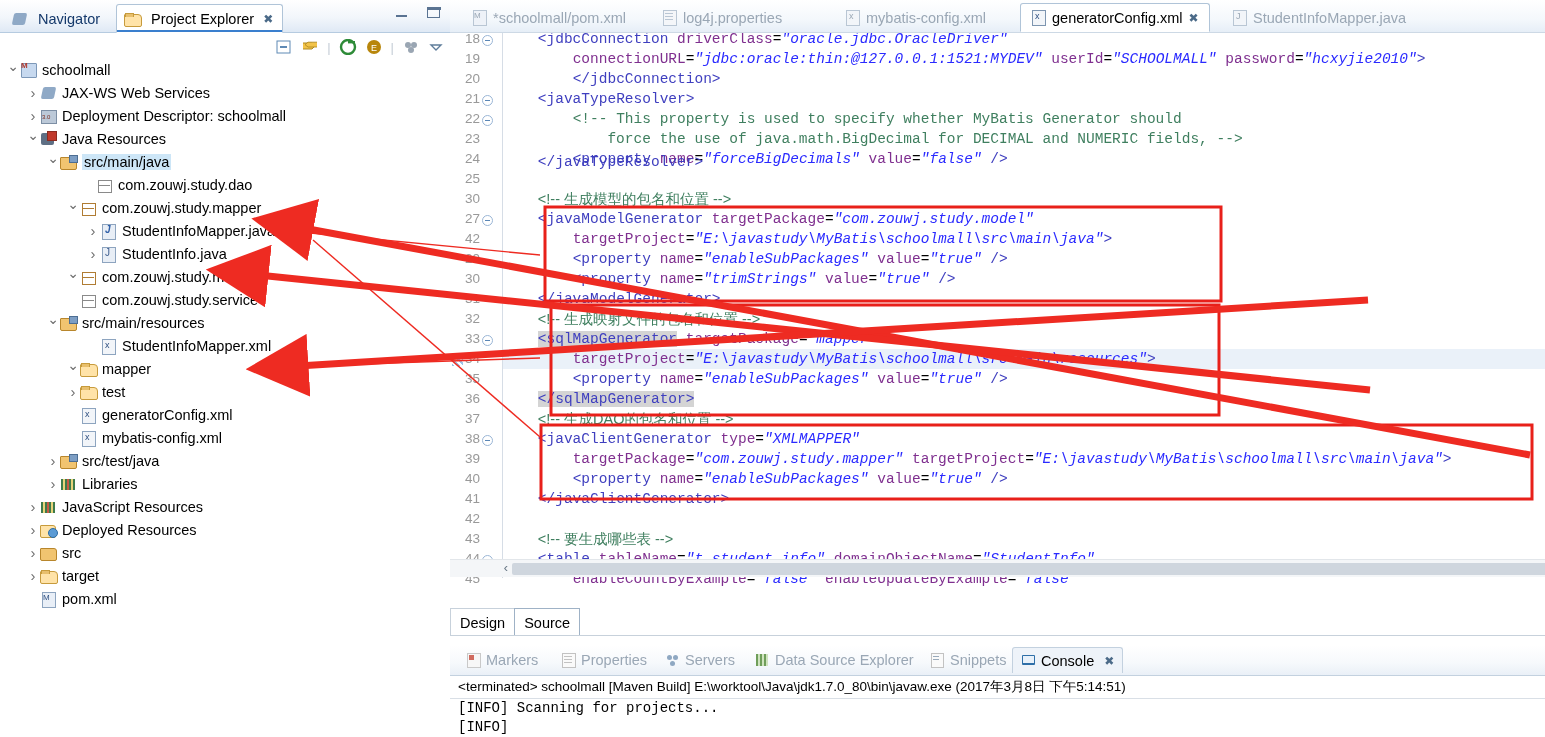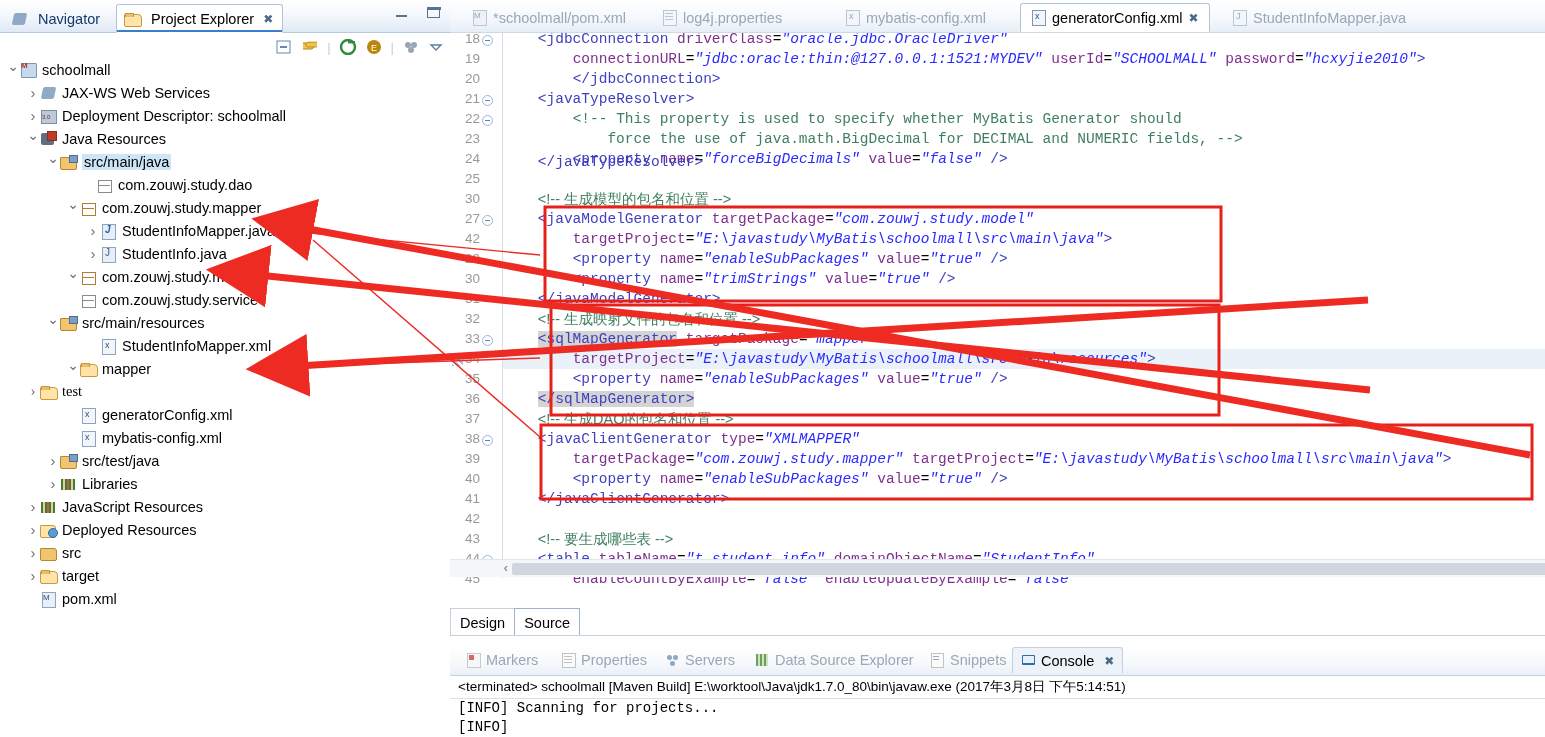--- a/index.html
+++ b/index.html
@@ -331,21 +331,21 @@
       <div class="tnode" style="padding-left: 86px;">
         <span class="tarrow "></span>
         <span class="ticon ic-xml"></span>
         <span class="tlabel">StudentInfoMapper.xml</span>
       </div>
       <div class="tnode" style="padding-left: 66px;">
         <span class="tarrow open"></span>
         <span class="ticon ic-folder"></span>
         <span class="tlabel">mapper</span>
       </div>
-      <div class="tnode" style="padding-left: 26px; font-family: Liberation Serif, serif;">
+      <div class="tnode" style="padding-left: 66px;">
         <span class="tarrow closed"></span>
         <span class="ticon ic-folder"></span>
         <span class="tlabel">test</span>
       </div>
       <div class="tnode" style="padding-left: 66px;">
         <span class="tarrow "></span>
         <span class="ticon ic-xml"></span>
         <span class="tlabel">generatorConfig.xml</span>
       </div>
       <div class="tnode" style="padding-left: 66px;">

